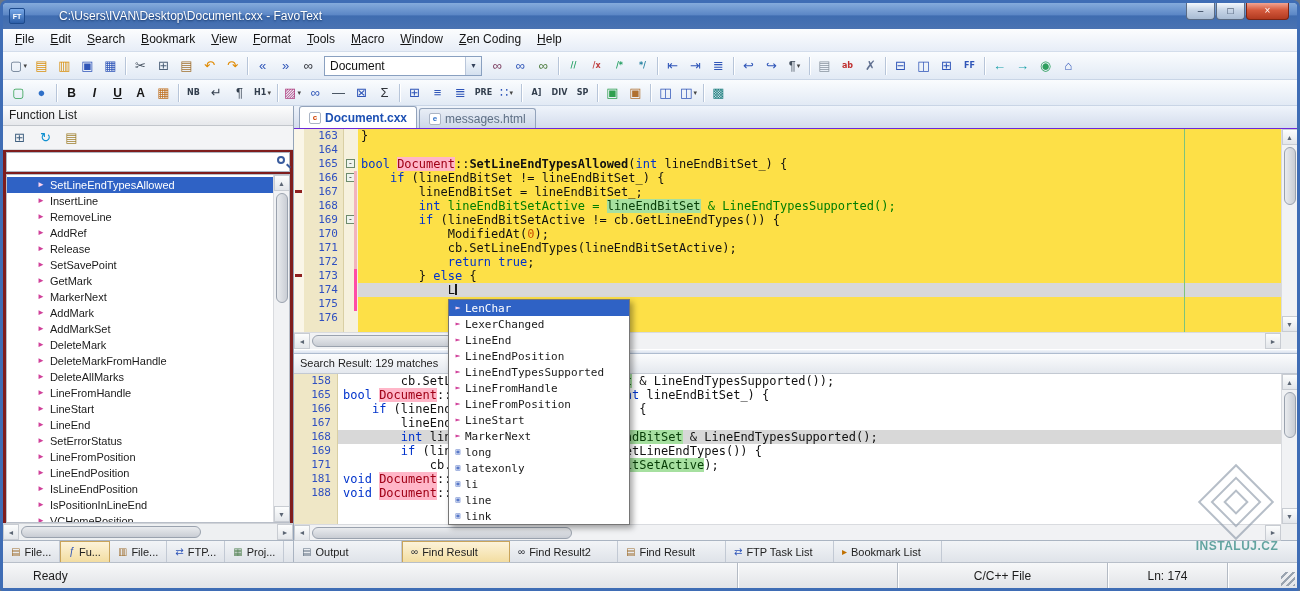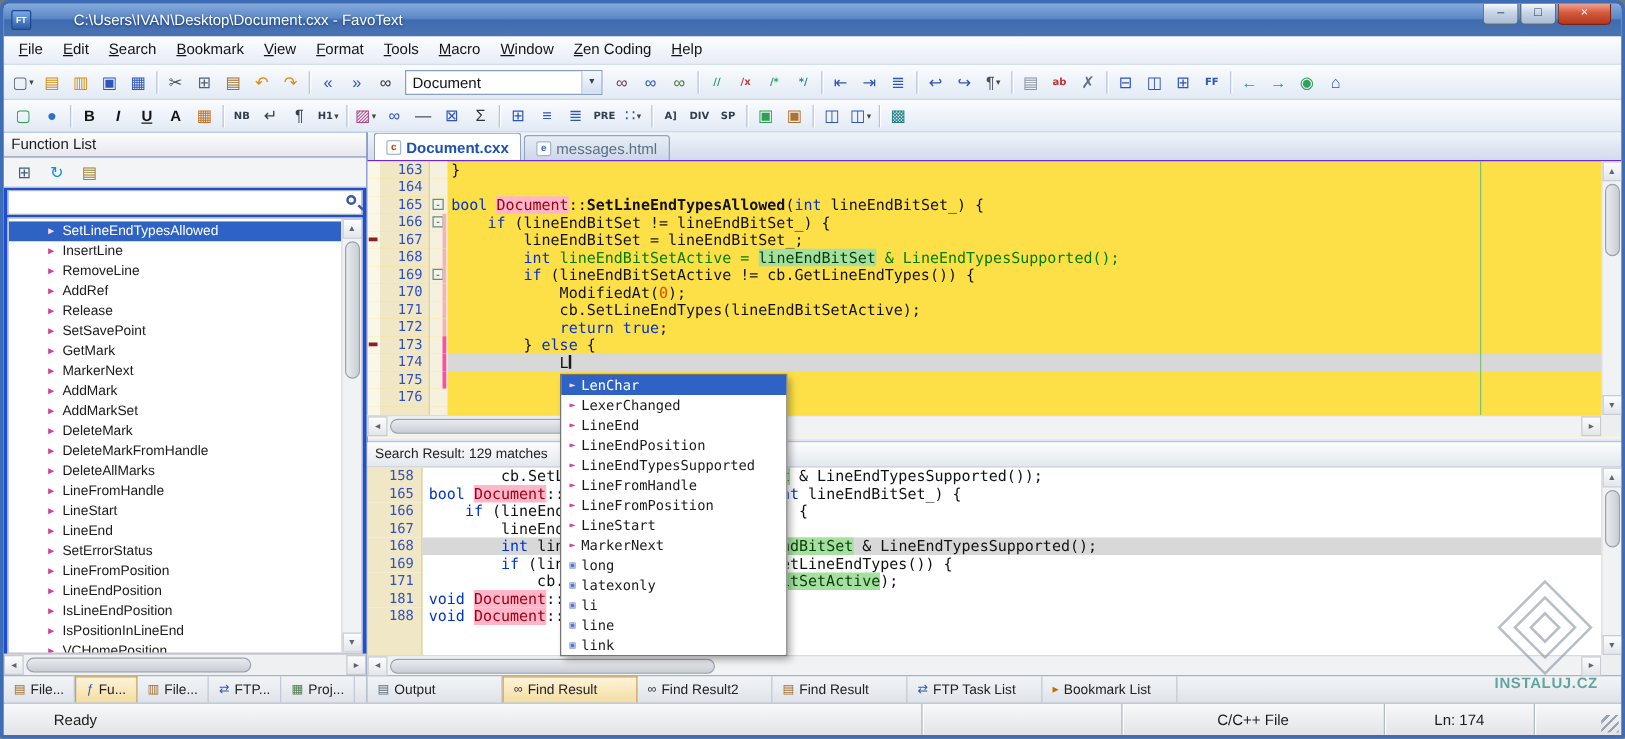--- a/index.html
+++ b/index.html
@@ -38,21 +38,21 @@
   .tbtn .drop{font-size:7px;color:#444;margin-left:1px;}
   .tbsep{width:1px;height:18px;background:#b7c5d9;margin:0 3px;flex:none;box-shadow:1px 0 0 #fff;}
   .tb-combo{display:flex;align-items:center;width:158px;height:20px;background:#fff;border:1px solid #89a0c0;
     font-size:12px;margin:0 4px;flex:none;position:relative;}
   .tb-combo .val{flex:1;padding-left:5px;color:#111;}
   .combo-arrow{width:16px;height:18px;border-left:1px solid #b9c6da;background:linear-gradient(#f5f9fd,#d4e0ef);
     display:flex;align-items:center;justify-content:center;font-size:7px;color:#33415a;}
 
   
   .main{display:flex;height:434px;}
-  .left-panel{width:291px;flex:none;background:#1d4ed8;border-right:1px solid #93a3b8;display:flex;flex-direction:column;position:relative;}
+  .left-panel{width:291px;flex:none;background:#7f1d1d;border-right:1px solid #93a3b8;display:flex;flex-direction:column;position:relative;}
   .panel-title{height:20px;line-height:19px;padding-left:6px;font-size:12px;color:#1c1c1c;
     background:linear-gradient(#fdfdfd,#e6e8ec);border-bottom:1px solid #c2c6cc;}
   .panel-tools{height:24px;display:flex;align-items:center;gap:3px;padding-left:5px;background:#f3f4f6;border-bottom:1px solid #d6d8dc;}
   .search-row{height:20px;margin:2px 3px;background:#fff;border:1px solid #aeb6c2;position:relative;}
   .mag{position:absolute;right:4px;top:3px;width:8px;height:8px;border:2px solid #3a5c9e;border-radius:50%;}
   .mag::after{content:"";position:absolute;left:7px;top:7px;width:5px;height:2px;background:#3a5c9e;transform:rotate(45deg);}
   .func-list{flex:1;margin:0 3px;background:#fff;border:1px solid #b8bec8;overflow:hidden;position:relative;font-size:11px;}
   .fl-inner{position:absolute;left:0;top:2px;right:16px;bottom:0;overflow:hidden;}
   .fl-item{height:16px;display:flex;align-items:center;padding-left:30px;white-space:nowrap;color:#1a1a1a;}
   .fl-item.selected{background:#2f62c5;color:#fff;}
@@ -133,21 +133,21 @@
   .ltabs{width:291px;flex:none;display:flex;border-right:1px solid #aab4c2;}
   .rtabs{flex:1;display:flex;}
   .btab{display:flex;align-items:center;gap:4px;padding:0 8px;border-right:1px solid #c2c9d4;color:#222;white-space:nowrap;}
   .btab .ic{font-size:10px;line-height:1;}
   .btab.active{background:linear-gradient(#fdf3d9,#f3ddA1);border:1px solid #c9a45a;border-bottom:none;}
   .rtabs .btab{min-width:108px;}
 
   
   .statusbar{height:26px;display:flex;align-items:center;font-size:12px;color:#1c1c1c;
     background:linear-gradient(#f7f8f9,#e2e4e8);border-top:1px solid #b8bfc9;position:relative;}
-  .st-ready{padding-left:40px;text-align:center;}
+  .st-ready{padding-left:30px;text-align:center;}
   .st-spacer{flex:1;}
   .st-field{height:100%;display:flex;align-items:center;justify-content:center;border-left:1px solid #b3bac4;
     box-shadow:inset 1px 0 0 #fff;}
   .grip{position:absolute;right:2px;bottom:2px;width:14px;height:14px;
     background:repeating-linear-gradient(135deg,transparent 0 3px,#9aa4b0 3px 5px);}
 
   
   .popup{position:absolute;left:445px;top:296px;width:182px;background:#fff;border:1px solid #767676;
     box-shadow:3px 3px 6px rgba(0,0,0,.35);z-index:70;font-family:"DejaVu Sans Mono","Liberation Mono",monospace;font-size:11px;}
   .ac-item{height:16px;display:flex;align-items:center;padding-left:2px;color:#1a1a1a;white-space:nowrap;}

